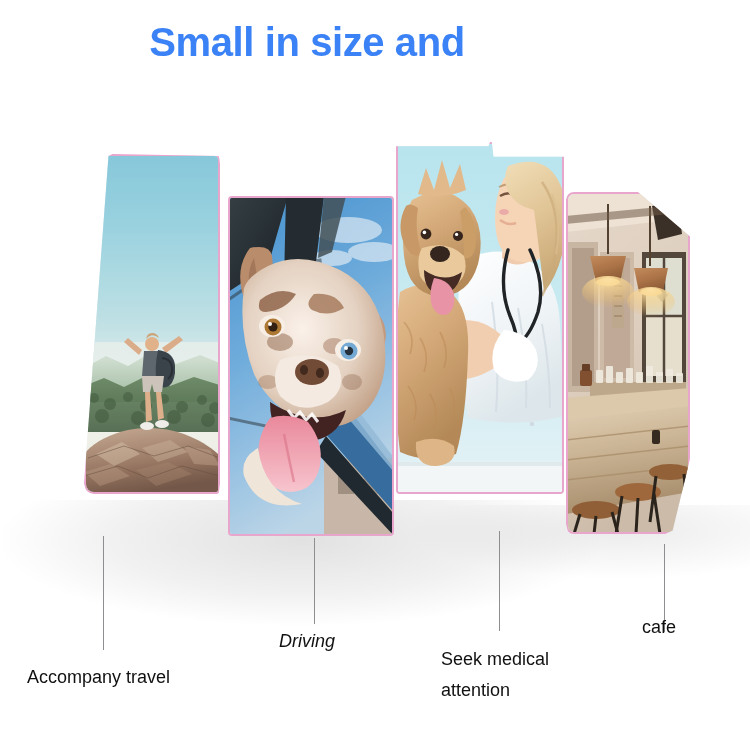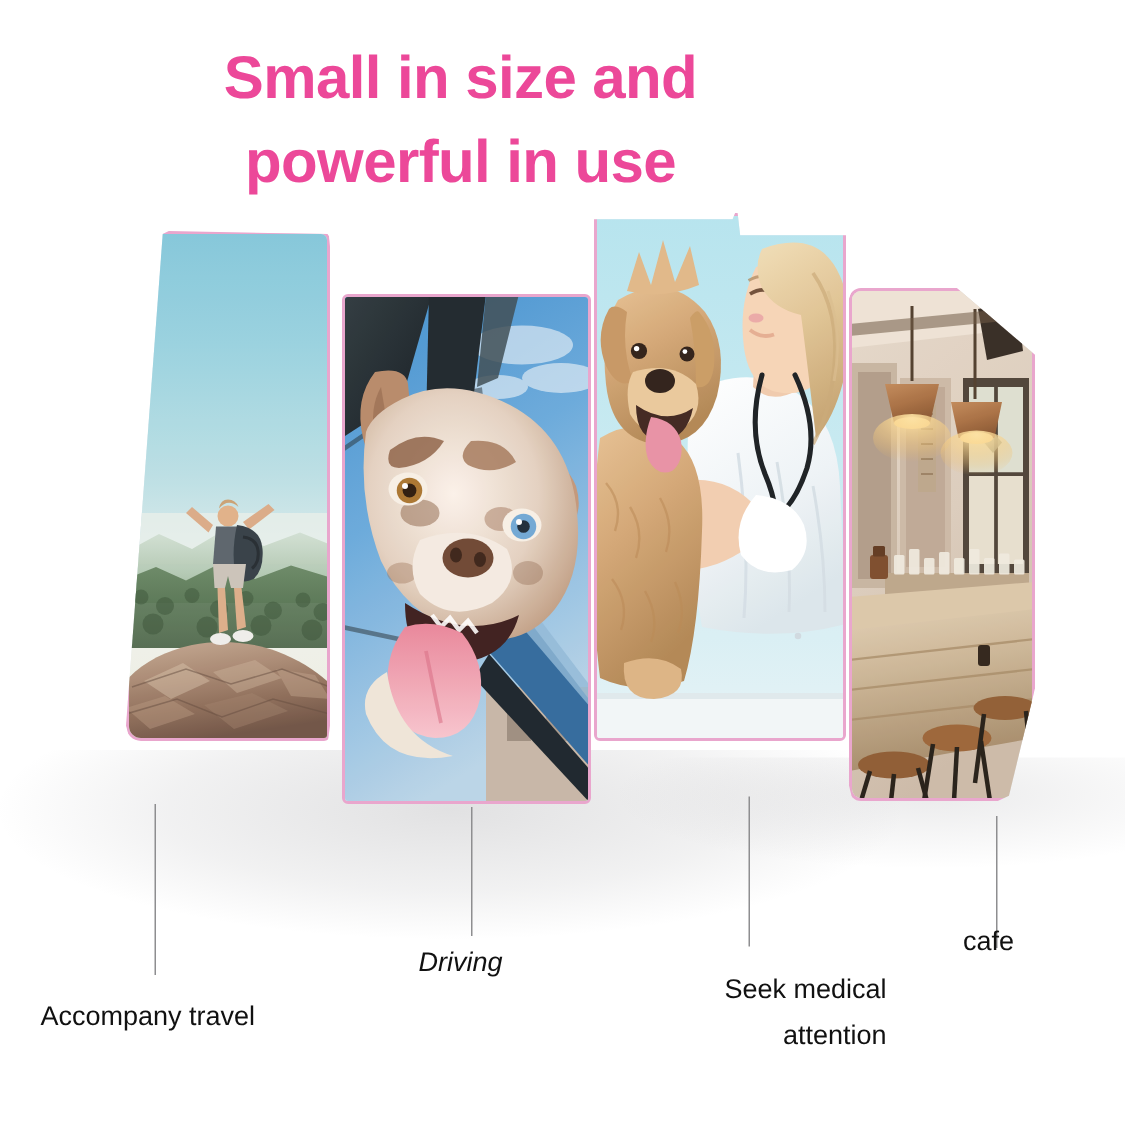--- a/index.html
+++ b/index.html
@@ -21,23 +21,23 @@
   }
   .shadow-band2{
     position:absolute;left:0;top:505px;width:750px;height:150px;
     background:
       radial-gradient(ellipse 300px 70px at 620px 25px, rgba(130,130,135,0.16) 0%, rgba(255,255,255,0) 70%);
     pointer-events:none;
   }
 
   
   .title{
-    position:absolute;left:0;top:24px;width:614px;
+    position:absolute;left:0;top:14px;width:614px;
     text-align:center;
-    font-size:40px;font-weight:bold;color:#ec4899;
+    font-size:40px;font-weight:bold;color:#3b82f6;
     letter-spacing:-0.4px;line-height:56px;
     z-index:6;
   }
   .title .l2{display:block;}
 
   
   .panel{
     position:absolute;
     overflow:hidden;
     box-sizing:border-box;
@@ -79,34 +79,33 @@
 
   
   .label{
     position:absolute;z-index:5;
     font-size:18px;color:#111;line-height:31px;
     white-space:pre-line;
     font-family:"Liberation Sans", sans-serif;
   }
   #label1{left:27px;top:662px;text-align:right;}
   #label2{left:279px;top:626px;font-style:italic;}
-  #label3{left:441px;top:644px;width:150px;text-align:right;}
+  #label3{left:441px;top:644px;width:150px;}
   #label4{left:642px;top:612px;}
 </style>
 </head>
 <body>
 
 <div id="stage">
 
   <div class="shadow-band"></div>
   <div class="shadow-band2"></div>
 
   <div class="title">
     <span class="l1">Small in size and</span>
-    <span class="l2">powerful in use</span>
   </div>
 
   <div class="panel" id="panel1">
     <svg class="pimg" viewBox="0 0 136 340" preserveAspectRatio="none">
       <defs>
         <linearGradient id="p1sky" x1="0" y1="0" x2="0" y2="1">
           <stop offset="0%" stop-color="#7fc6de"></stop>
           <stop offset="22%" stop-color="#95d2e3"></stop>
           <stop offset="48%" stop-color="#b9e0e8"></stop>
           <stop offset="66%" stop-color="#dfeef0"></stop>

